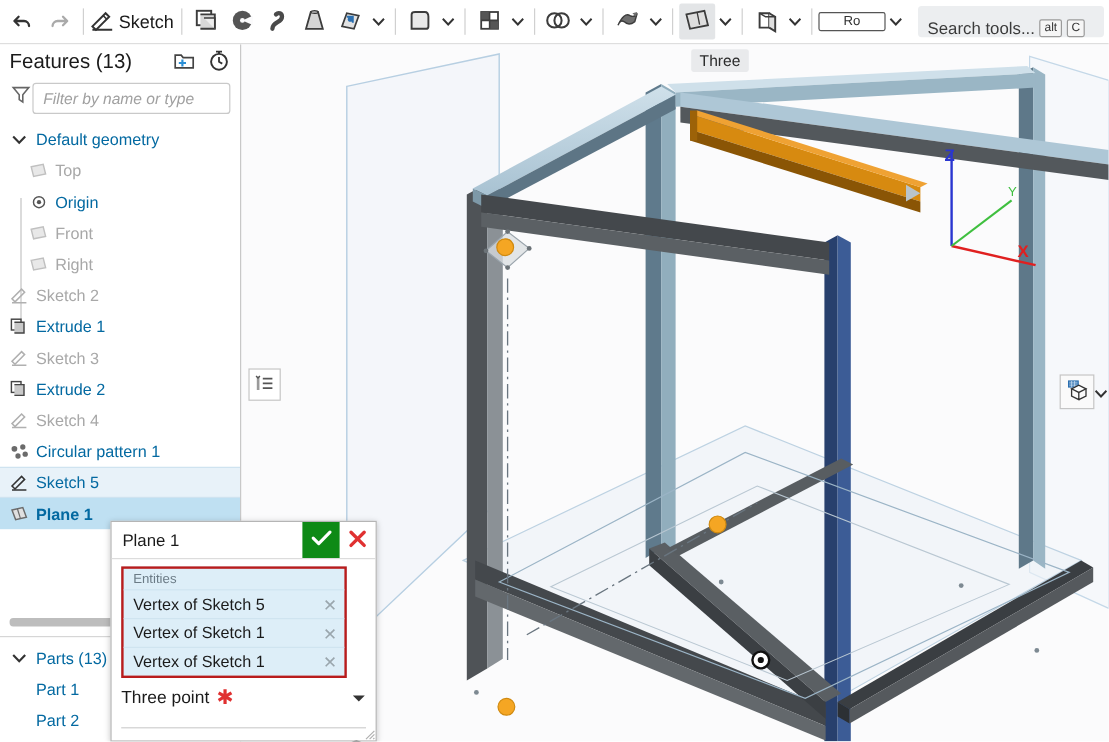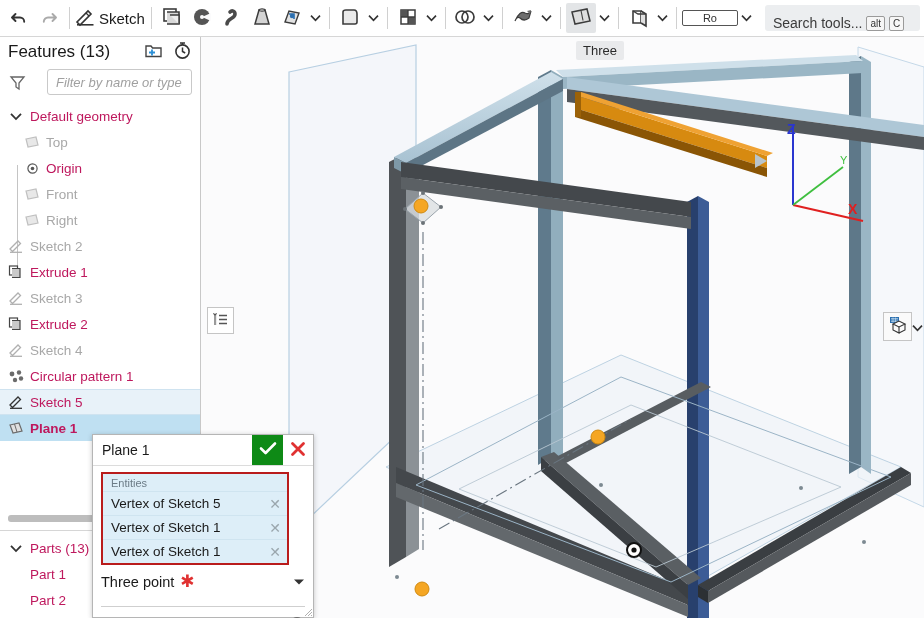--- a/index.html
+++ b/index.html
@@ -47,30 +47,30 @@
   .leftpanel {
     position: absolute; left: 0; top: 37px; width: 201px; height: 581px;
     background: #fff; border-right: 1px solid #c8c8c8; overflow: hidden;
   }
   .feat-hdr {
     height: 30px; display: flex; align-items: center; padding: 0 8px;
     justify-content: space-between;
   }
   .feat-title { font-size: 17px; color: #1a1a1a; }
   .feat-icons { display: flex; gap: 10px; align-items: center; }
-  .filter-row { display: flex; align-items: flex-end; padding: 2px 8px 6px 8px; gap: 20px; }
+  .filter-row { display: flex; align-items: flex-start; padding: 2px 8px 6px 8px; gap: 0; }
   .filter-input {
     flex: 1; height: 26px; border: 1px solid #c9c9c9; border-radius: 3px;
     background: #fff; display: flex; align-items: center; padding: 0 8px;
     font-style: italic; color: #a0a0a0; font-size: 13px; cursor: text;
   }
   .tree { padding-top: 2px; }
   .tnode {
     height: 26px; display: flex; align-items: center; padding-left: 6px;
-    font-size: 13.5px; color: #be185d; cursor: pointer; position: relative;
+    font-size: 13.5px; color: #0369a1; cursor: pointer; position: relative;
   }
   .tnode.sel { background: #e8f2f9; border-top: 1px solid #cfe3f0; border-bottom: 1px solid #cfe3f0; }
   .tnode.sel2 { background: #bfe0f2; font-weight: bold; }
   .tnode.dim { color: #a8a8a8; }
   .tnode .ico { width: 20px; display: flex; justify-content: center; align-items: center; margin-right: 4px; }
   .indent1 { padding-left: 22px; }
   .indent2 { padding-left: 30px; }
   .treeline {
     position: absolute; left: 17px; top: 128px; width: 1px; height: 104px;
     background: #c4c4c4;

